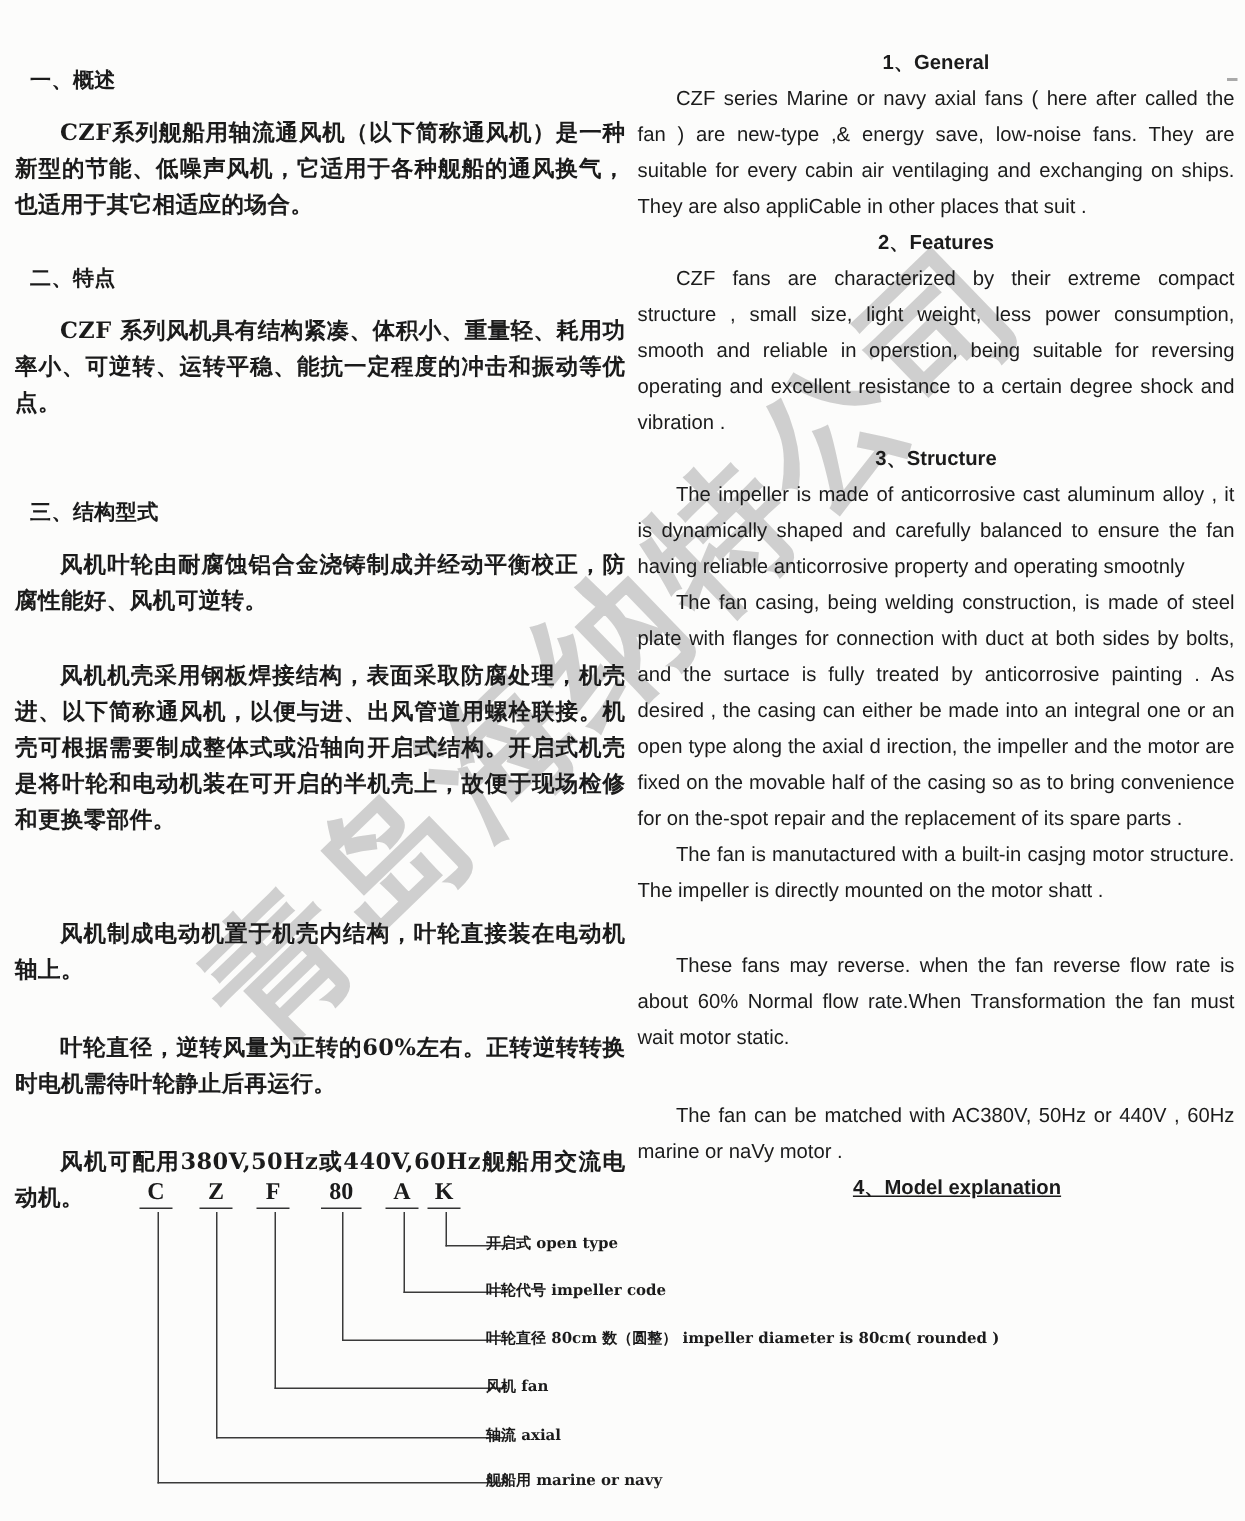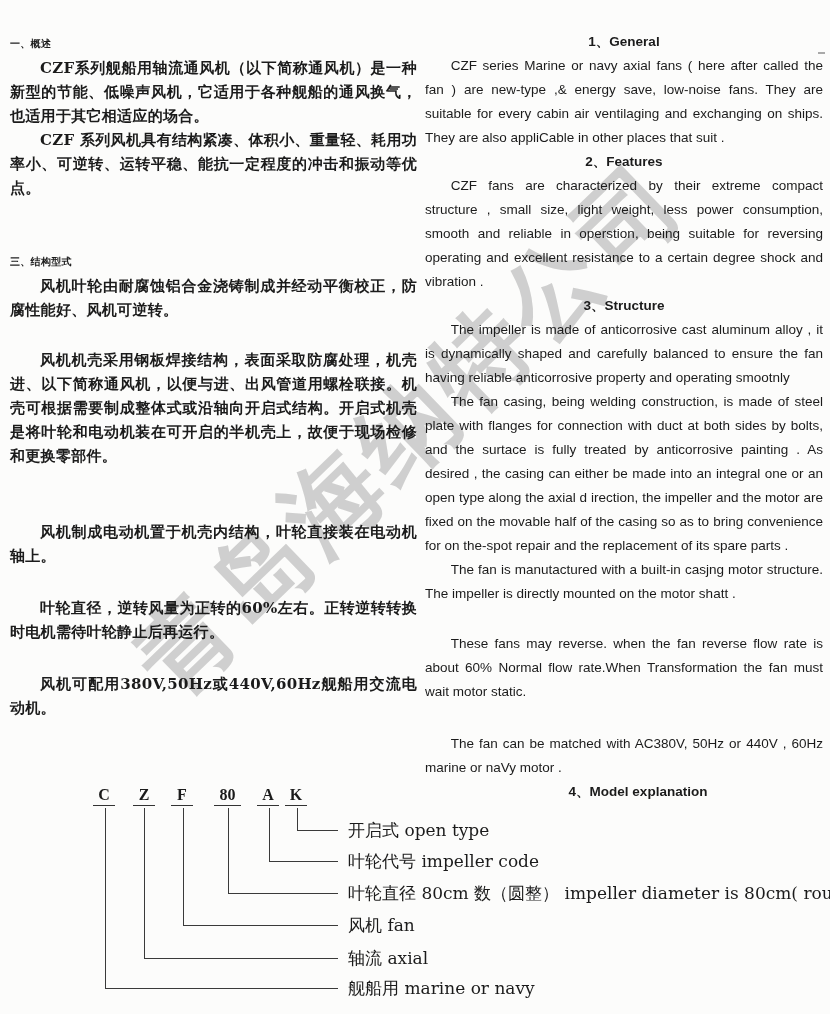--- a/index.html
+++ b/index.html
@@ -31,56 +31,56 @@
   .col{position:absolute;z-index:1;}
   .col-left{
     left:10px;top:32px;width:407px;
     font-family:"DejaVu Serif","Liberation Serif",serif;
     font-size:15px;line-height:24px;
     font-weight:600;
     text-align:justify;
     letter-spacing:0.3px;
   }
   .col-left h3{
-    margin:0;font-size:10px;font-weight:700;line-height:24px;text-align:left;
+    margin:10px;font-size:14px;font-weight:700;line-height:24px;text-align:left;
   }
   .col-left p{margin:0;text-indent:2em;}
   .col-right{
     left:425px;top:30px;width:398px;
     font-size:13.5px;line-height:24px;
     text-align:justify;
   }
   .col-right h3{
     margin:0;font-size:13.5px;font-weight:600;line-height:24px;text-align:center;
   }
   .col-right p{margin:0;text-indent:1.9em;}
   .mt26{margin-top:26px !important;}
   .mt28{margin-top:28px !important;}
   .mt50{margin-top:50px !important;}
   .mt52{margin-top:52px !important;}
-  .indent28{padding-left:28px;}
+  .indent28{padding-left:28px;text-decoration:underline;}
   
   .diagram{position:absolute;left:0;top:0;width:830px;height:1014px;z-index:1;}
   .code-letter{
     position:absolute;top:786px;height:18px;
     font-family:"Liberation Serif","DejaVu Serif",serif;
     font-size:16px;font-weight:600;
     text-align:center;line-height:18px;
     border-bottom:1.5px solid #333;
     padding-bottom:1px;
   }
   .connector{
     position:absolute;top:808px;
     border-left:1.3px solid #3a3a3a;
     border-bottom:1.3px solid #3a3a3a;
   }
   .diag-label{
-    position:absolute;left:348px;height:20px;line-height:20px;
+    position:absolute;left:324px;height:20px;line-height:20px;
     font-family:"DejaVu Serif","Liberation Serif",serif;
-    font-size:17px;font-weight:400;
+    font-size:10px;font-weight:700;
     white-space:nowrap;
   }
   .scan-mark{
     position:absolute;left:818px;top:52px;width:7px;height:2px;
     background:#a9a9a9;z-index:1;
   }
 </style>
 </head>
 <body>
 
@@ -89,20 +89,21 @@
   <div class="watermark">
     <span>青岛海纳特公司</span>
   </div>
 
   <div class="scan-mark"></div>
 
   <div class="col col-left">
     <h3>一、概述</h3>
     <p>CZF系列舰船用轴流通风机（以下简称通风机）是一种新型的节能、低噪声风机，它适用于各种舰船的通风换气，也适用于其它相适应的场合。</p>
 
+    <h3 class="mt26">二、特点</h3>
     <p>CZF 系列风机具有结构紧凑、体积小、重量轻、耗用功率小、可逆转、运转平稳、能抗一定程度的冲击和振动等优点。</p>
 
     <h3 class="mt50">三、结构型式</h3>
     <p>风机叶轮由耐腐蚀铝合金浇铸制成并经动平衡校正，防腐性能好、风机可逆转。</p>
     <p class="mt26">风机机壳采用钢板焊接结构，表面采取防腐处理，机壳进、以下简称通风机，以便与进、出风管道用螺栓联接。机壳可根据需要制成整体式或沿轴向开启式结构。开启式机壳是将叶轮和电动机装在可开启的半机壳上，故便于现场检修和更换零部件。</p>
     <p class="mt52">风机制成电动机置于机壳内结构，叶轮直接装在电动机轴上。</p>
     <p class="mt28">叶轮直径，逆转风量为正转的60%左右。正转逆转转换时电机需待叶轮静止后再运行。</p>
     <p class="mt28">风机可配用380V,50Hz或440V,60Hz舰船用交流电动机。</p>
 
   </div>

